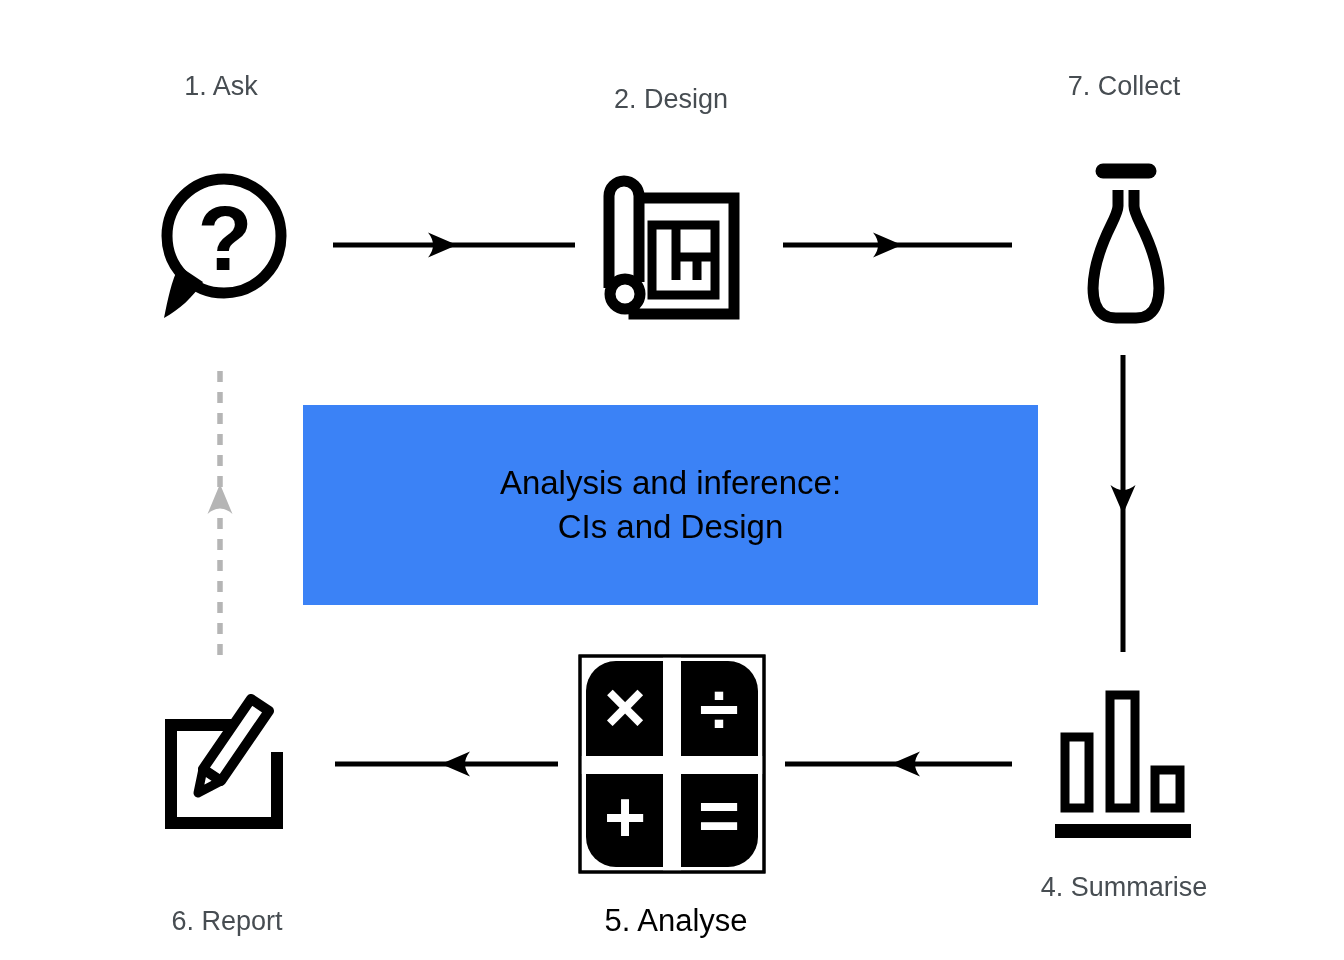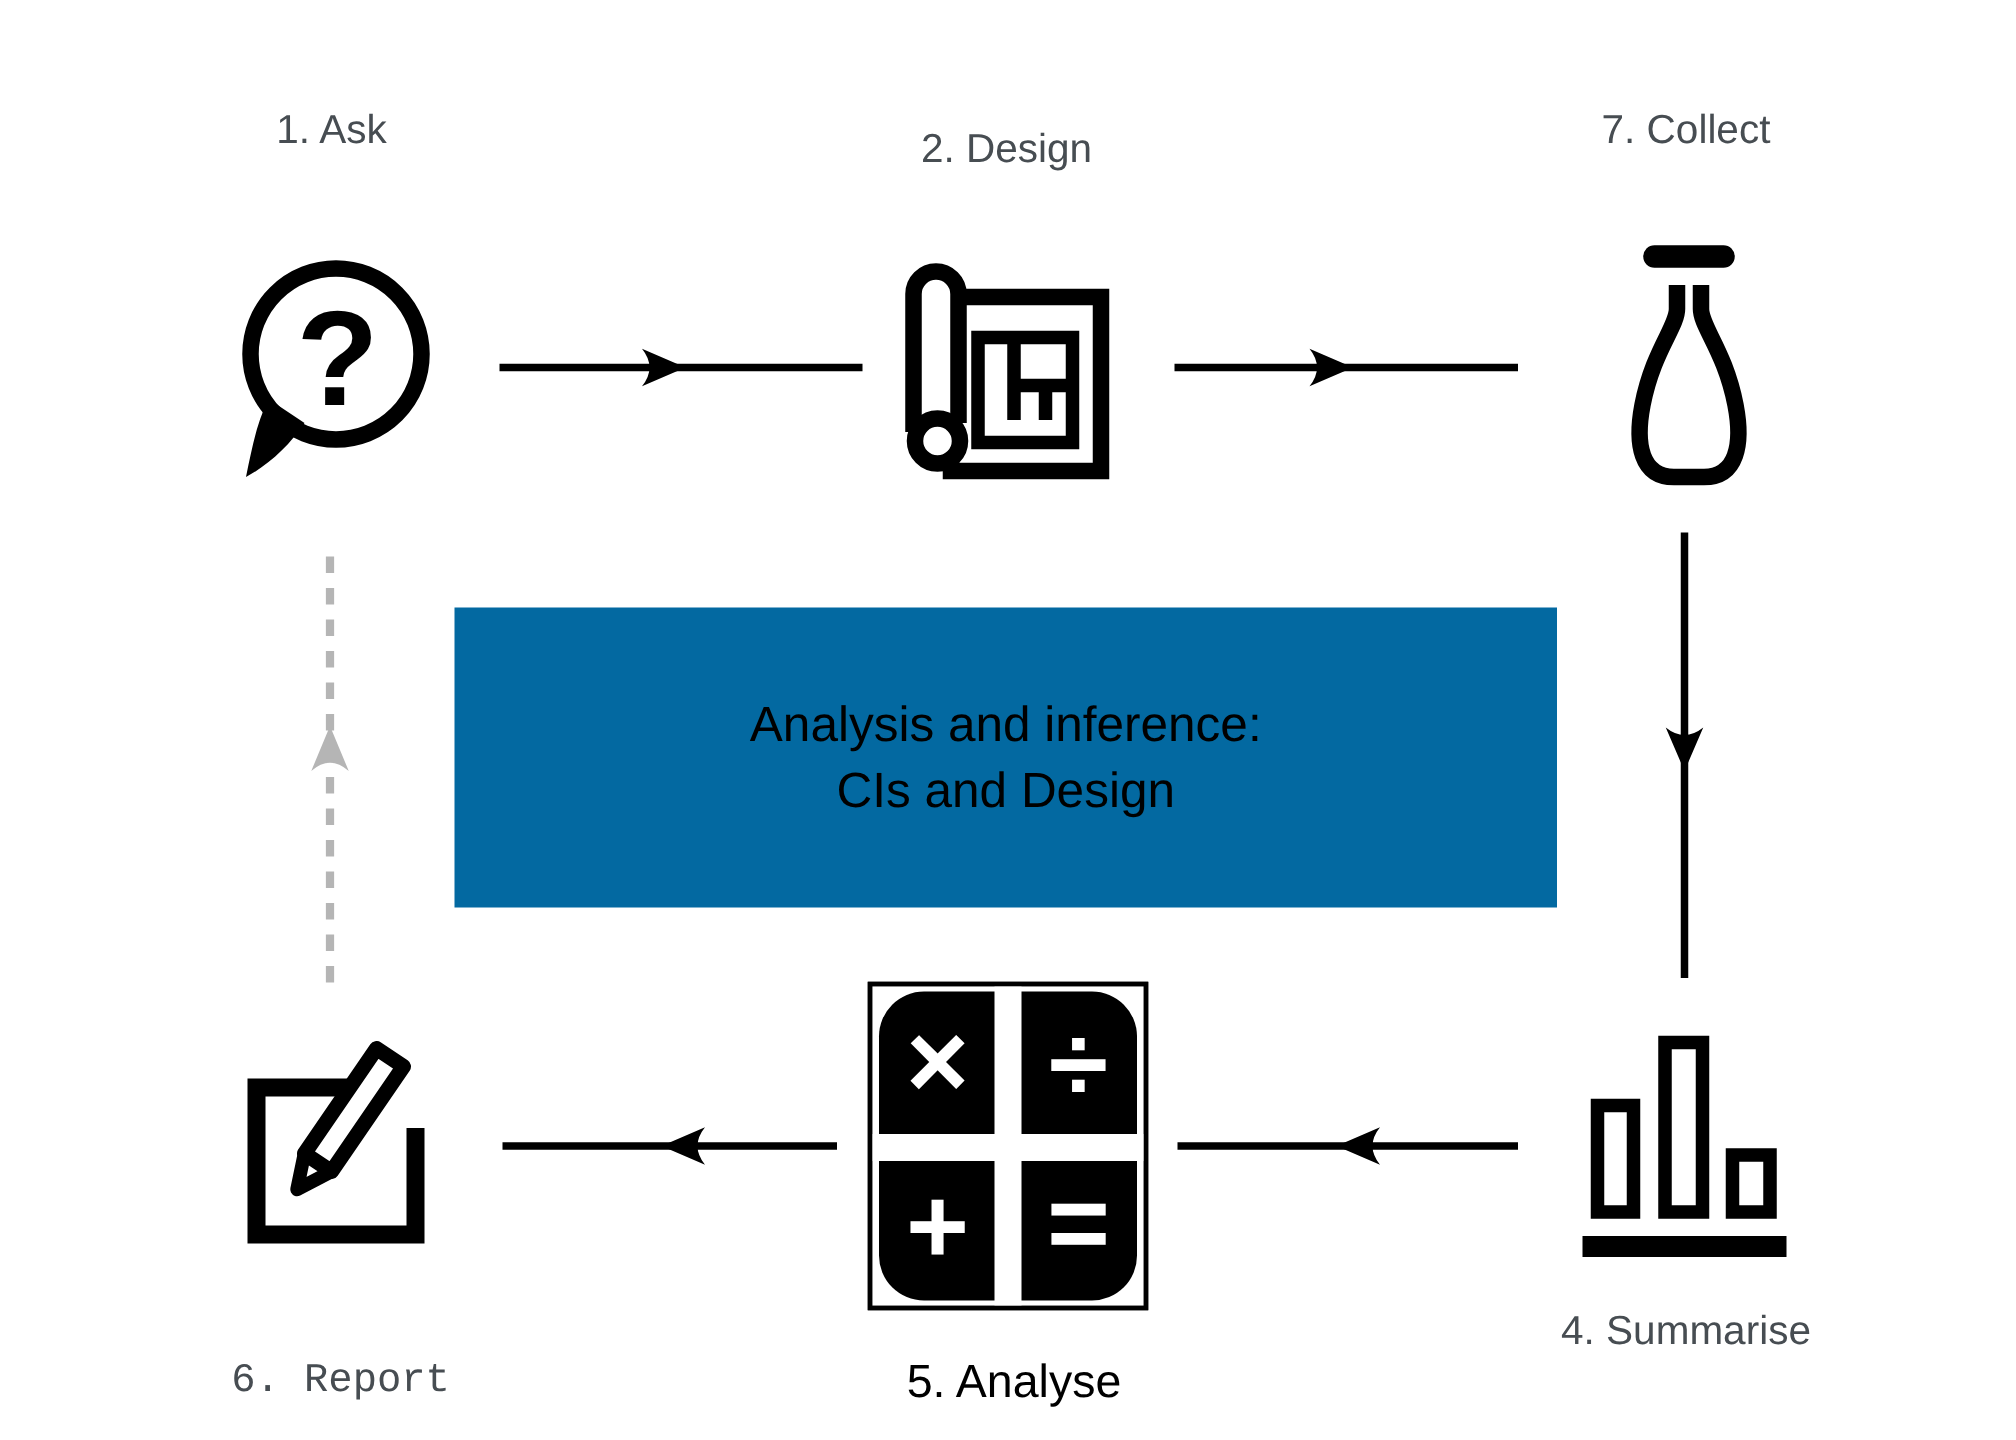--- a/index.html
+++ b/index.html
@@ -18,21 +18,21 @@
     font-size:27px;
     color:#474d52;
   }
   .step-label.emphasized{
     font-size:31px;
     color:#000;
   }
   .analysis-box{
     position:absolute;
     left:303px;top:405px;width:735px;height:200px;
-    background:#0369a1;
+    background:#3b82f6;
     display:flex;flex-direction:column;justify-content:center;align-items:center;
     text-align:center;
     font-size:33px;line-height:44px;color:#000;
   }
   .icon{position:absolute;}
 </style>
 </head>
 <body>
 
 <div class="canvas">
@@ -107,21 +107,21 @@
     <rect x="3.5" y="102" width="181" height="18" fill="#fff"></rect>
     <rect x="2" y="2" width="184" height="216" fill="none" stroke="#000" stroke-width="3"></rect>
     <g fill="#fff" font-weight="bold" font-size="72" text-anchor="middle">
       <text x="47" y="78">×</text>
       <text x="141" y="80">÷</text>
       <text x="47" y="188">+</text>
       <text x="141" y="186">=</text>
     </g>
   </svg>
 
-  <div class="step-label" style="left:227px;top:906px;font-family:Liberation Mono, monospace;">6. Report</div>
+  <div class="step-label" style="left:227px;top:906px;">6. Report</div>
   <svg class="icon" style="left:160px;top:694px;" width="126" height="138" viewBox="0 0 126 138">
     <path d="M72,31 H11 V129 H117 V58" fill="none" stroke="#000" stroke-width="12"></path>
     <path d="M91,5 L109,17 L61,87 L43,75 Z" fill="none" stroke="#000" stroke-width="10" stroke-linejoin="round"></path>
     <path d="M43,75 L61,87 L38,99 Z" fill="none" stroke="#000" stroke-width="9" stroke-linejoin="round"></path>
     <path d="M38,99 L49,91 L53,96 Z" fill="#000"></path>
   </svg>
 
 </div>
 
 </body></html>

